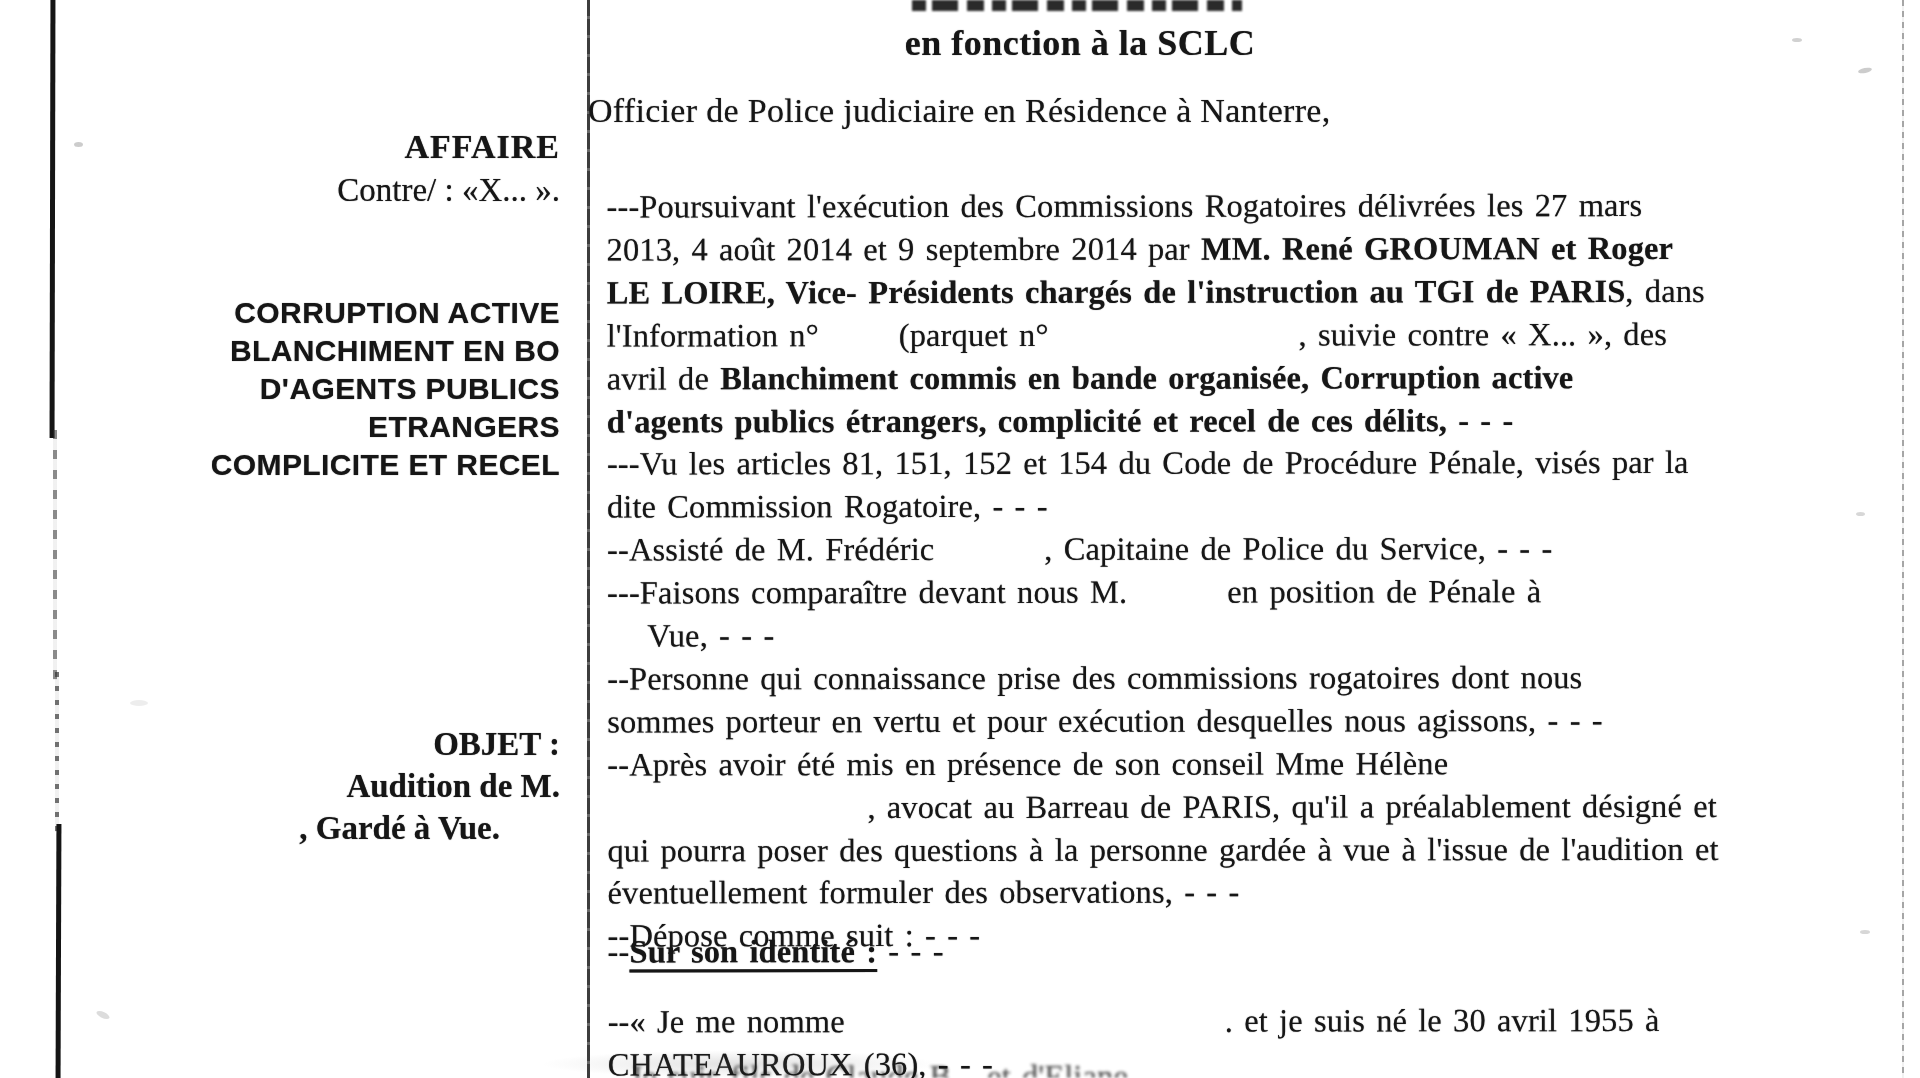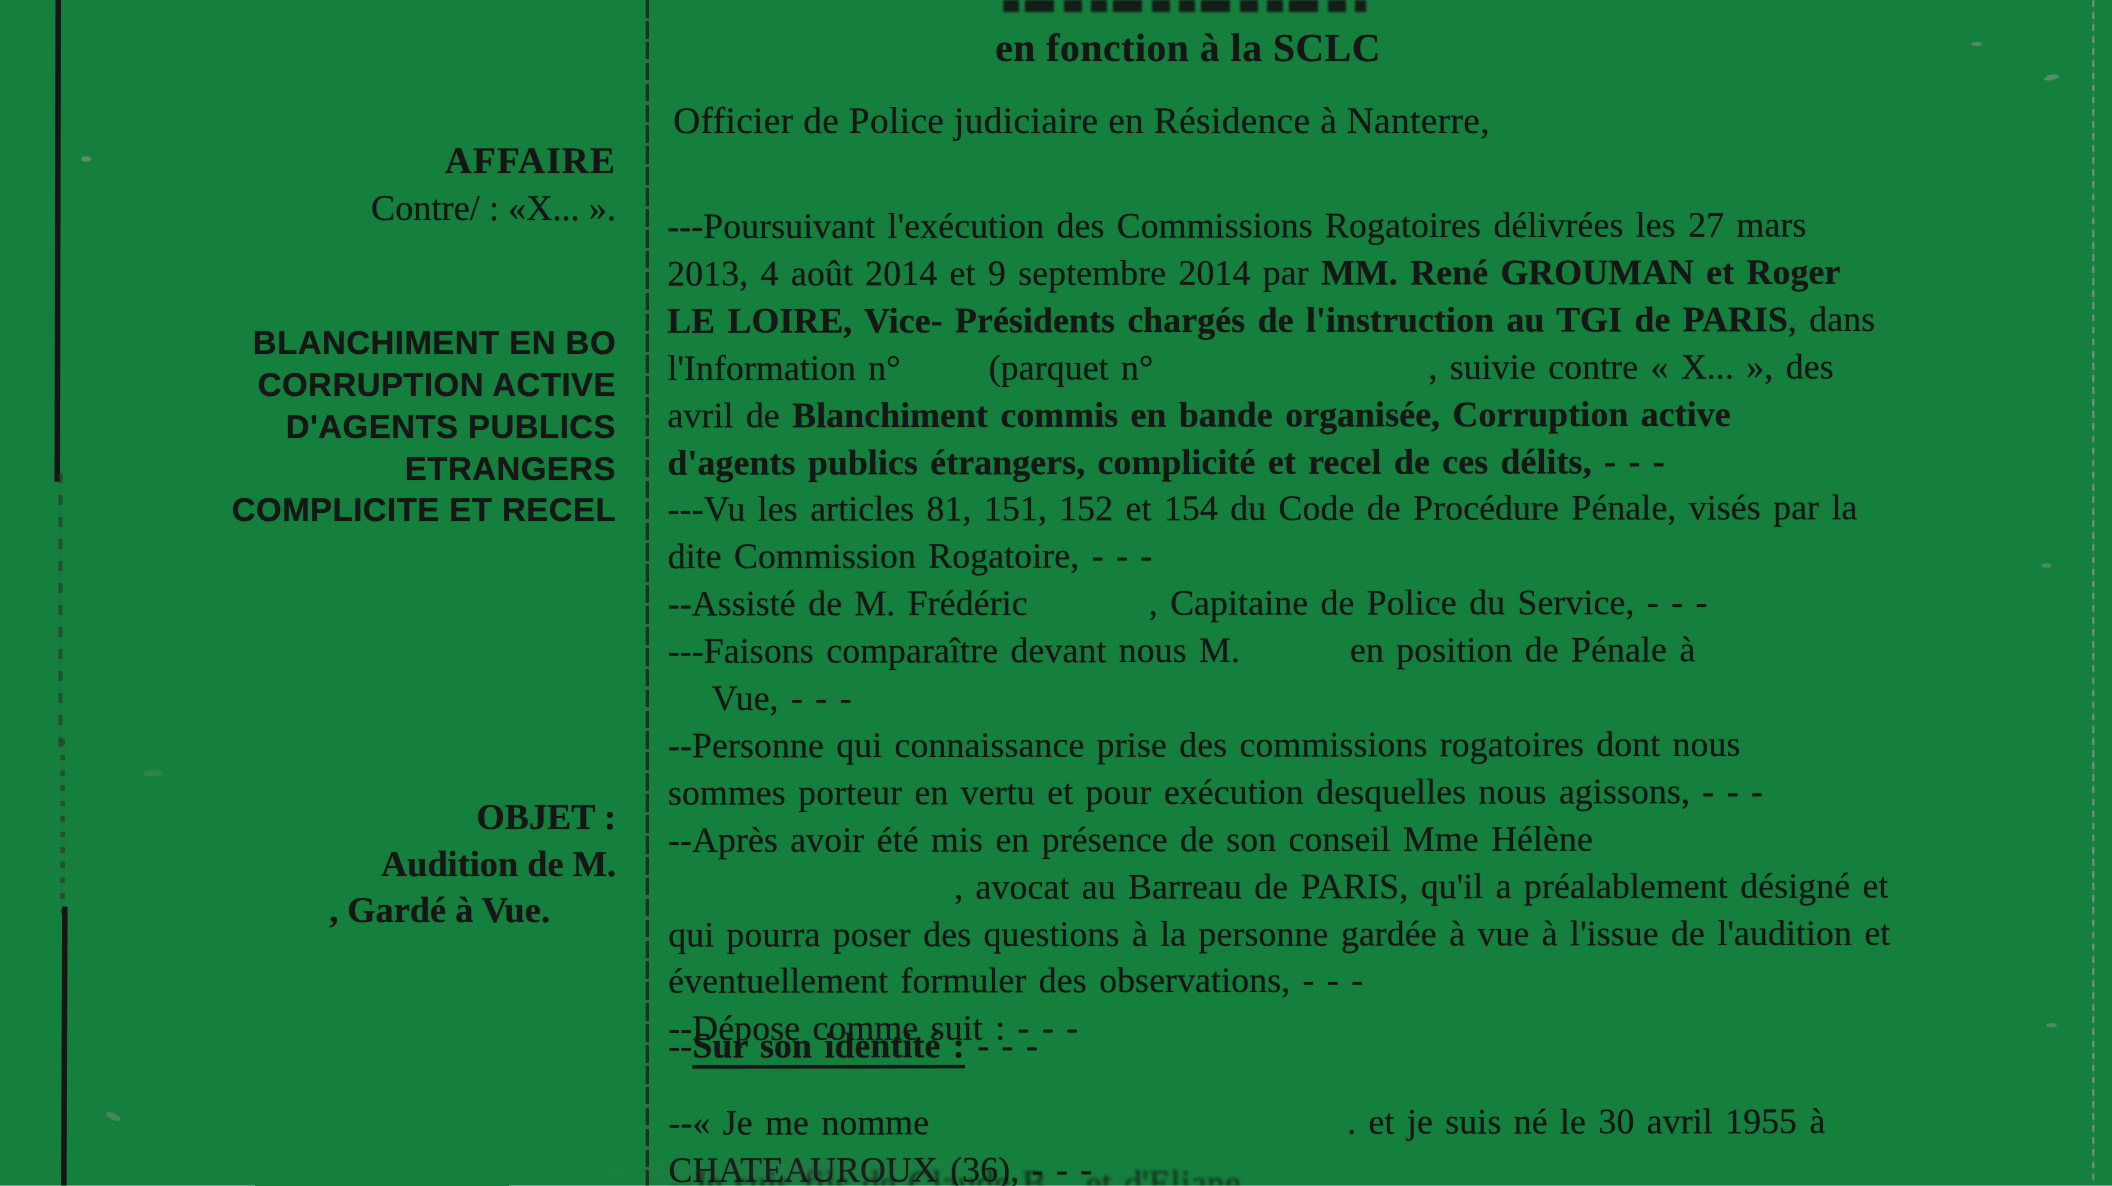--- a/index.html
+++ b/index.html
@@ -1,19 +1,19 @@
 <!DOCTYPE html>
 <html lang="fr"><head>
 <meta charset="utf-8">
 <style>
   html,body{margin:0;padding:0;background:#e8e8e8;}
   .page{
     position:relative;
     width:1920px;height:1078px;
-    background:#15803d;
+    background:#ffffff;
     overflow:hidden;
     font-family:"Liberation Serif", serif;
     color:#161616;
   }
   .scanfx{ text-shadow:0 0 1px rgba(25,25,25,.65); }
 
   
   .vline{position:absolute;top:0;bottom:0;}
   .left-rule-top{left:50px;top:0;height:438px;width:5px;background:#151515;transform:rotate(0.12deg);}
   .left-rule-mid{left:53px;top:430px;height:250px;width:4px;
@@ -30,21 +30,21 @@
   .cut-top-text{
     position:absolute;left:912px;top:0;width:330px;height:11px;overflow:hidden;
     background:repeating-linear-gradient(90deg,
       #141414 0 14px, rgba(0,0,0,0) 14px 20px,
       #141414 20px 46px, rgba(0,0,0,0) 46px 55px,
       #141414 55px 72px, rgba(0,0,0,0) 72px 80px);
     filter:blur(1.1px);opacity:.9;
   }
   .hdr-fonction{position:absolute;left:840px;top:22px;width:480px;text-align:center;
     font-weight:bold;font-size:36px;letter-spacing:.5px;}
-  .hdr-officier{position:absolute;left:612px;top:92px;font-size:34px;letter-spacing:.3px;text-align:right;}
+  .hdr-officier{position:absolute;left:588px;top:92px;font-size:34px;letter-spacing:.3px;text-align:right;}
 
   
   .sb{position:absolute;left:40px;width:520px;text-align:right;}
   .sb-affaire{top:128px;font-weight:bold;font-size:34px;letter-spacing:1px;}
   .sb-contre{top:172px;font-size:33px;}
   .sb-charges{top:294px;font-family:"Liberation Sans",sans-serif;font-weight:bold;
     font-size:30px;line-height:38px;letter-spacing:.4px;}
   .sb-objet{top:726px;font-weight:bold;font-size:33px;}
   .sb-audition{top:768px;font-weight:bold;font-size:33px;}
   .sb-garde{top:810px;font-weight:bold;font-size:33px;width:460px;text-align:right;}
@@ -82,22 +82,22 @@
   <div class="vline divider-rule"></div>
   <div class="vline right-dots"></div>
 
   <div class="cut-top-text"></div>
   <div class="hdr-fonction">en fonction à la SCLC</div>
   <div class="hdr-officier">Officier de Police judiciaire en Résidence à Nanterre,</div>
 
   <div class="sb sb-affaire">AFFAIRE</div>
   <div class="sb sb-contre">Contre/ : «X... ».</div>
   <div class="sb sb-charges">
+      <div>CORRUPTION ACTIVE</div>
       <div>BLANCHIMENT EN BO</div>
-      <div>CORRUPTION ACTIVE</div>
       <div>D'AGENTS PUBLICS</div>
       <div>ETRANGERS</div>
       <div>COMPLICITE ET RECEL</div>
     </div>
   <div class="sb sb-objet">OBJET :</div>
   <div class="sb sb-audition">Audition de M.</div>
   <div class="sb sb-garde">, Gardé à Vue.</div>
 
   <div class="bodytext">
       <div class="bodyline" style="top: 188px;"><span>---Poursuivant l'exécution des Commissions Rogatoires délivrées les 27 mars</span></div>

